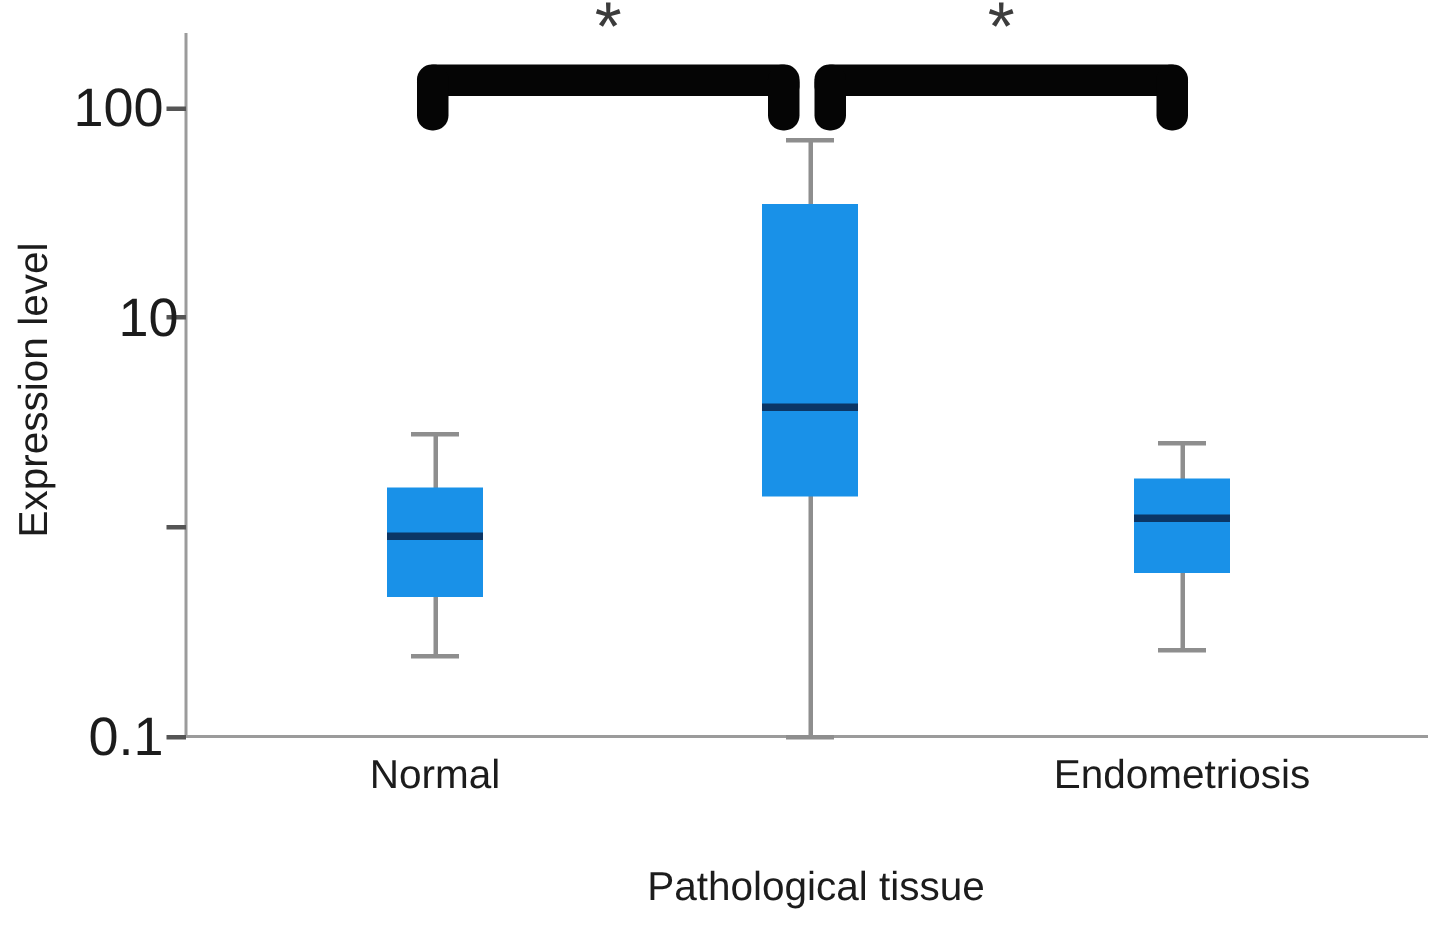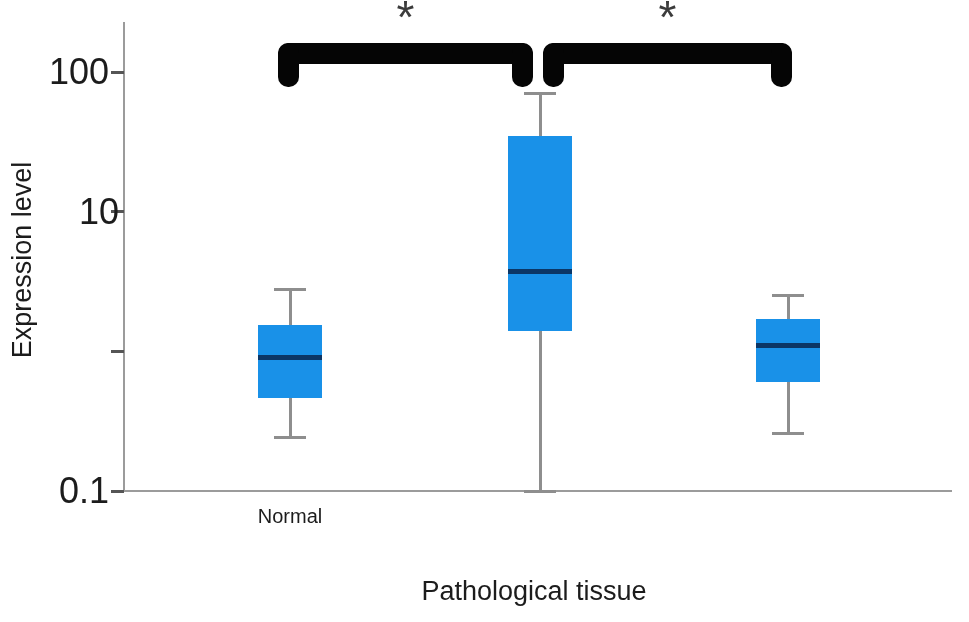--- a/index.html
+++ b/index.html
@@ -7,28 +7,28 @@
     position:relative;width:969px;height:622px;background:#ffffff;
     font-family:"Liberation Sans",sans-serif;color:#1c1c1c;overflow:hidden;
   }
   .abs{position:absolute;}
   .y-title{
     position:absolute;left:-127px;top:244px;width:300px;height:32px;
     transform:rotate(-90deg);transform-origin:center;
     font-size:27px;text-align:center;white-space:nowrap;
   }
   .x-title{
-    position:absolute;left:334px;top:576px;width:400px;
+    position:absolute;left:344px;top:576px;width:400px;
     font-size:27px;text-align:center;white-space:nowrap;
   }
   .tick-label{
     position:absolute;width:80px;text-align:right;font-size:36px;line-height:32px;
   }
   .cat-label{
-    position:absolute;width:200px;text-align:center;font-size:20px;line-height:28px;
+    position:absolute;width:200px;text-align:center;font-size:27px;line-height:28px;
   }
   .asterisk{
     position:absolute;width:60px;text-align:center;font-size:46px;line-height:46px;
   }
 </style>
 </head>
 <body>
 
 <div class="canvas">
   <div class="y-title">Expression level</div>
@@ -51,20 +51,21 @@
       <div class="abs" style="position: absolute; left: 524px; top: 92.1346px; width: 32px; height: 3px; background: rgb(142, 142, 142);"></div>
       <div class="abs" style="position: absolute; left: 524px; top: 489.5px; width: 32px; height: 3px; background: rgb(142, 142, 142);"></div>
       <div class="abs" style="position: absolute; left: 508px; top: 135.678px; width: 64px; height: 195.246px; background: rgb(25, 145, 232);"></div>
       <div class="abs" style="position: absolute; left: 508px; top: 269.474px; width: 64px; height: 5px; background: rgb(11, 54, 102);"></div>
       <div class="abs" style="position: absolute; left: 786.5px; top: 295.754px; width: 3px; height: 137.288px; background: rgb(142, 142, 142);"></div>
       <div class="abs" style="position: absolute; left: 772px; top: 294.254px; width: 32px; height: 3px; background: rgb(142, 142, 142);"></div>
       <div class="abs" style="position: absolute; left: 772px; top: 431.542px; width: 32px; height: 3px; background: rgb(142, 142, 142);"></div>
       <div class="abs" style="position: absolute; left: 756px; top: 319.147px; width: 64px; height: 63.1709px; background: rgb(25, 145, 232);"></div>
       <div class="abs" style="position: absolute; left: 756px; top: 343.052px; width: 64px; height: 5px; background: rgb(11, 54, 102);"></div>
       <div class="cat-label" style="position: absolute; left: 190px; top: 502px;">Normal</div>
+      <div class="cat-label" style="position: absolute; left: 688px; top: 502px;">Endometriosis</div>
       <div class="abs" style="position: absolute; left: 278px; top: 43px; width: 255px; height: 44px;">
         <div style="position: absolute; left: 0px; top: 0px; width: 100%; height: 21px; background: rgb(5, 5, 5); border-radius: 12px 12px 6px 6px;"></div>
         <div style="position: absolute; top: 0px; width: 21px; height: 100%; background: rgb(5, 5, 5); border-radius: 10px; left: 0px;"></div>
         <div style="position: absolute; top: 0px; width: 21px; height: 100%; background: rgb(5, 5, 5); border-radius: 10px; right: 0px;"></div>
       </div>
       <div class="asterisk" style="position: absolute; left: 375.5px; top: -6px; color: rgb(60, 60, 60);">*</div>
       <div class="abs" style="position: absolute; left: 543px; top: 43px; width: 249px; height: 44px;">
         <div style="position: absolute; left: 0px; top: 0px; width: 100%; height: 21px; background: rgb(5, 5, 5); border-radius: 12px 12px 6px 6px;"></div>
         <div style="position: absolute; top: 0px; width: 21px; height: 100%; background: rgb(5, 5, 5); border-radius: 10px; left: 0px;"></div>
         <div style="position: absolute; top: 0px; width: 21px; height: 100%; background: rgb(5, 5, 5); border-radius: 10px; right: 0px;"></div>

